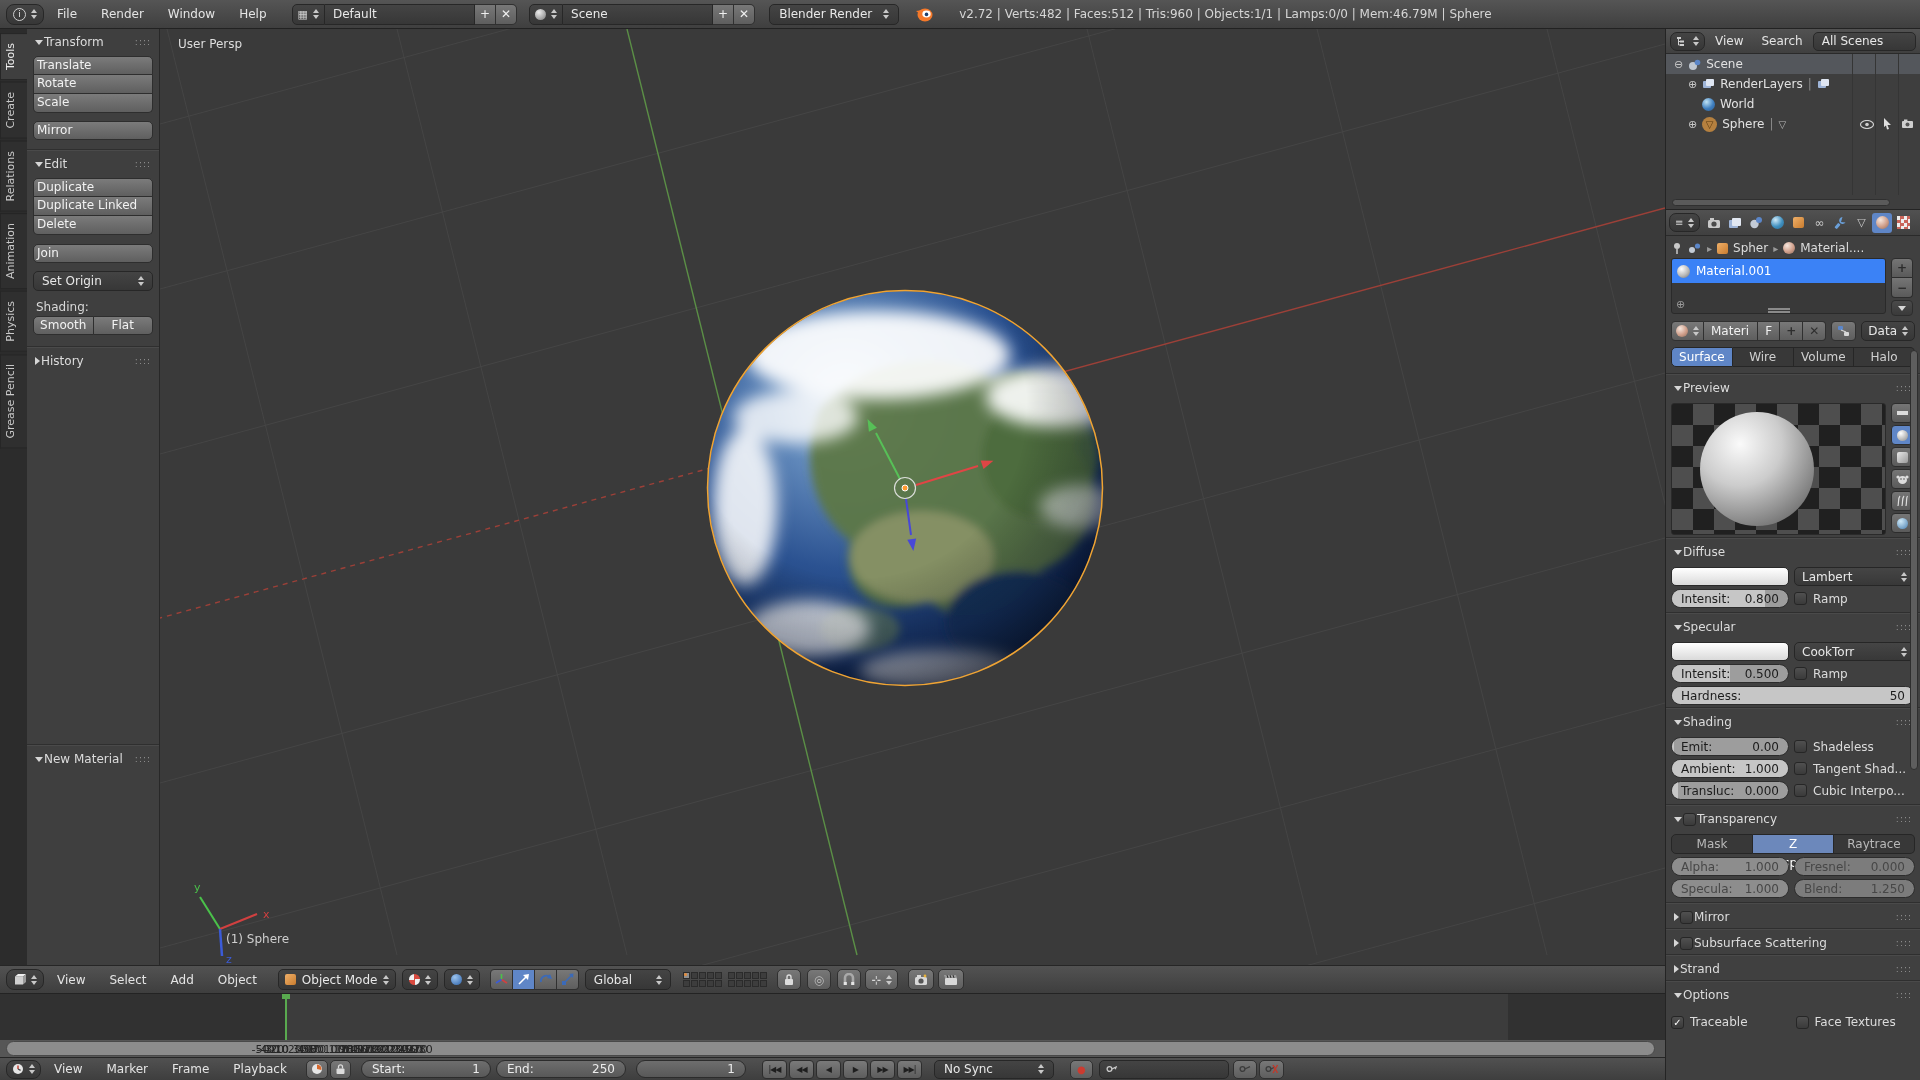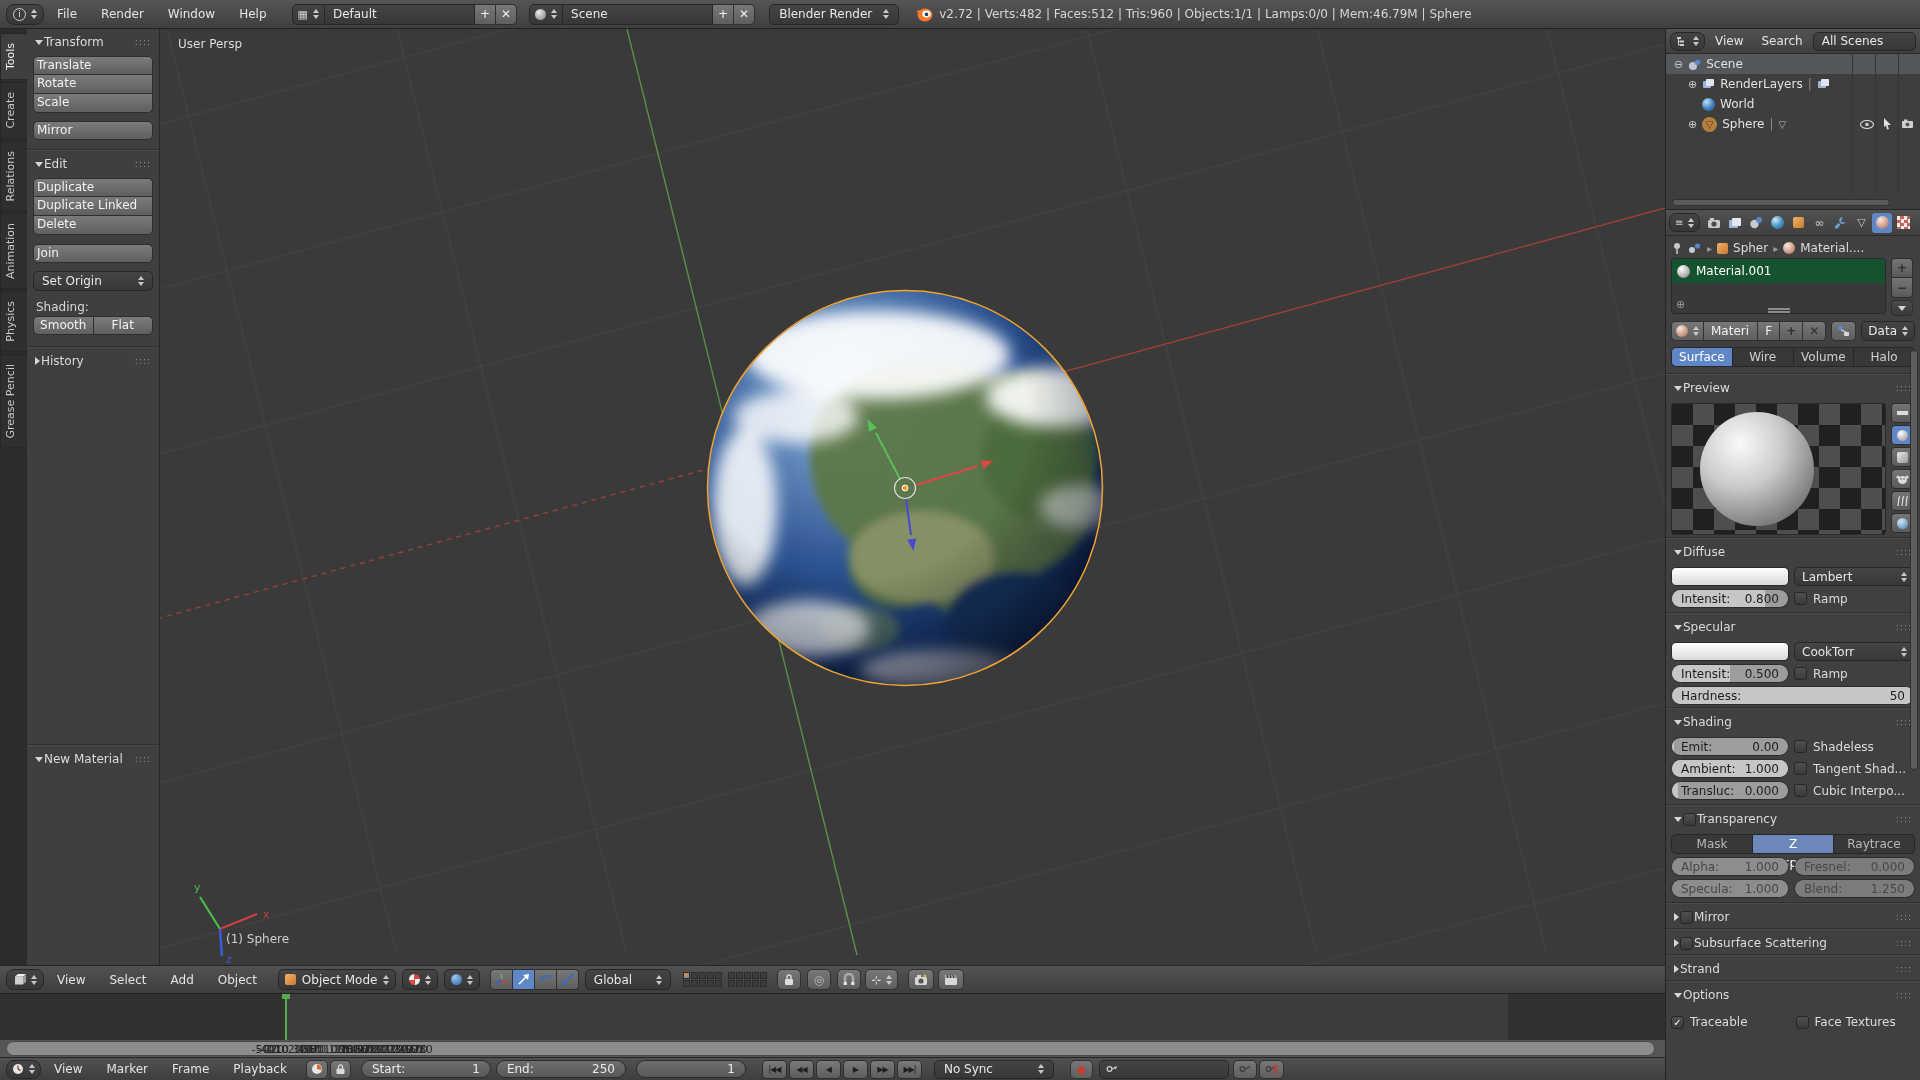--- a/index.html
+++ b/index.html
@@ -130,21 +130,21 @@
   </div>
 
   <span class="ic" style="margin-left:14px">
     <svg width="18" height="15" viewBox="0 0 18 15">
       <ellipse cx="10" cy="8" rx="7.5" ry="6.5" fill="#f5792a"></ellipse>
       <ellipse cx="11.5" cy="7" rx="4.2" ry="3.4" fill="#fff"></ellipse>
       <circle cx="11.5" cy="7.4" r="1.8" fill="#1d3f6e"></circle>
       <path d="M1,4 L8,3 L5,7 Z" fill="#f5792a"></path>
     </svg>
   </span>
-  <span style="margin-left:4px;color:#d6d6d6">v2.72 | Verts:482 | Faces:512 | Tris:960 | Objects:1/1 | Lamps:0/0 | Mem:46.79M | Sphere</span>
+  <span style="margin-left:24px;color:#d6d6d6">v2.72 | Verts:482 | Faces:512 | Tris:960 | Objects:1/1 | Lamps:0/0 | Mem:46.79M | Sphere</span>
 </div>
 
 <div class="abs" style="left:0;top:29px;width:27px;height:936px;background:#2c2c2c;padding-top:4px;display:flex;flex-direction:column;align-items:stretch">
   <span class="vtab active">Tools</span>
   <span class="vtab">Create</span>
   <span class="vtab">Relations</span>
   <span class="vtab">Animation</span>
   <span class="vtab">Physics</span>
   <span class="vtab">Grease Pencil</span>
 </div>
@@ -718,21 +718,21 @@
     <span style="color:#9a9a9a;font-size:10px">▸</span>
     <span class="ic minisq" style="background:linear-gradient(135deg,#f0b069,#c97c2e)"></span>
     <span>Spher</span>
     <span style="color:#9a9a9a;font-size:10px">▸</span>
     <span class="ic" style="width:12px;height:12px;border-radius:50%;background:radial-gradient(circle at 35% 30%,#f6e7de,#cf9e8a 55%,#8a6a5a)"></span>
     <span>Material....</span>
   </div>
 
   <div class="prow" style="align-items:flex-start">
     <div style="flex:1;background:#393939;border:1px solid #2a2a2a;border-radius:3px;height:56px;position:relative">
-      <div style="height:24px;background:#14532d;border-radius:2px 2px 0 0;display:flex;align-items:center;gap:6px;padding:0 5px;color:#fff">
+      <div style="height:24px;background:#3b82f6;border-radius:2px 2px 0 0;display:flex;align-items:center;gap:6px;padding:0 5px;color:#fff">
         <span class="ic" style="width:13px;height:13px;border-radius:50%;background:radial-gradient(circle at 35% 30%,#ffffff,#b9b9b9 55%,#6e6e6e)"></span>
         <span>Material.001</span>
       </div>
       <span class="abs" style="left:4px;bottom:2px;color:#9a9a9a;font-size:11px">⊕</span>
       <div class="abs" style="left:50%;bottom:3px;width:22px;height:2px;background:#8a8a8a;box-shadow:0 3px 0 #8a8a8a;transform:translateX(-50%)"></div>
     </div>
     <div style="display:flex;flex-direction:column;width:24px">
       <div class="sidebtn" style="margin-bottom:0;border-radius:4px 4px 0 0">
           <span style="color:#2c2c2c;font-weight:bold">+</span>
         </div>

